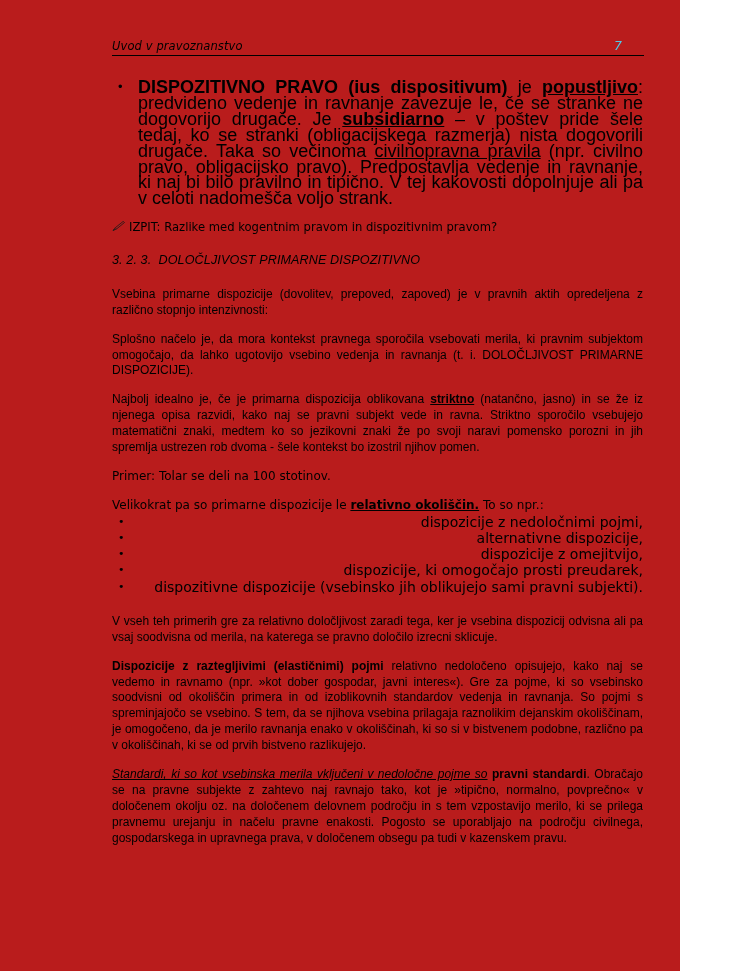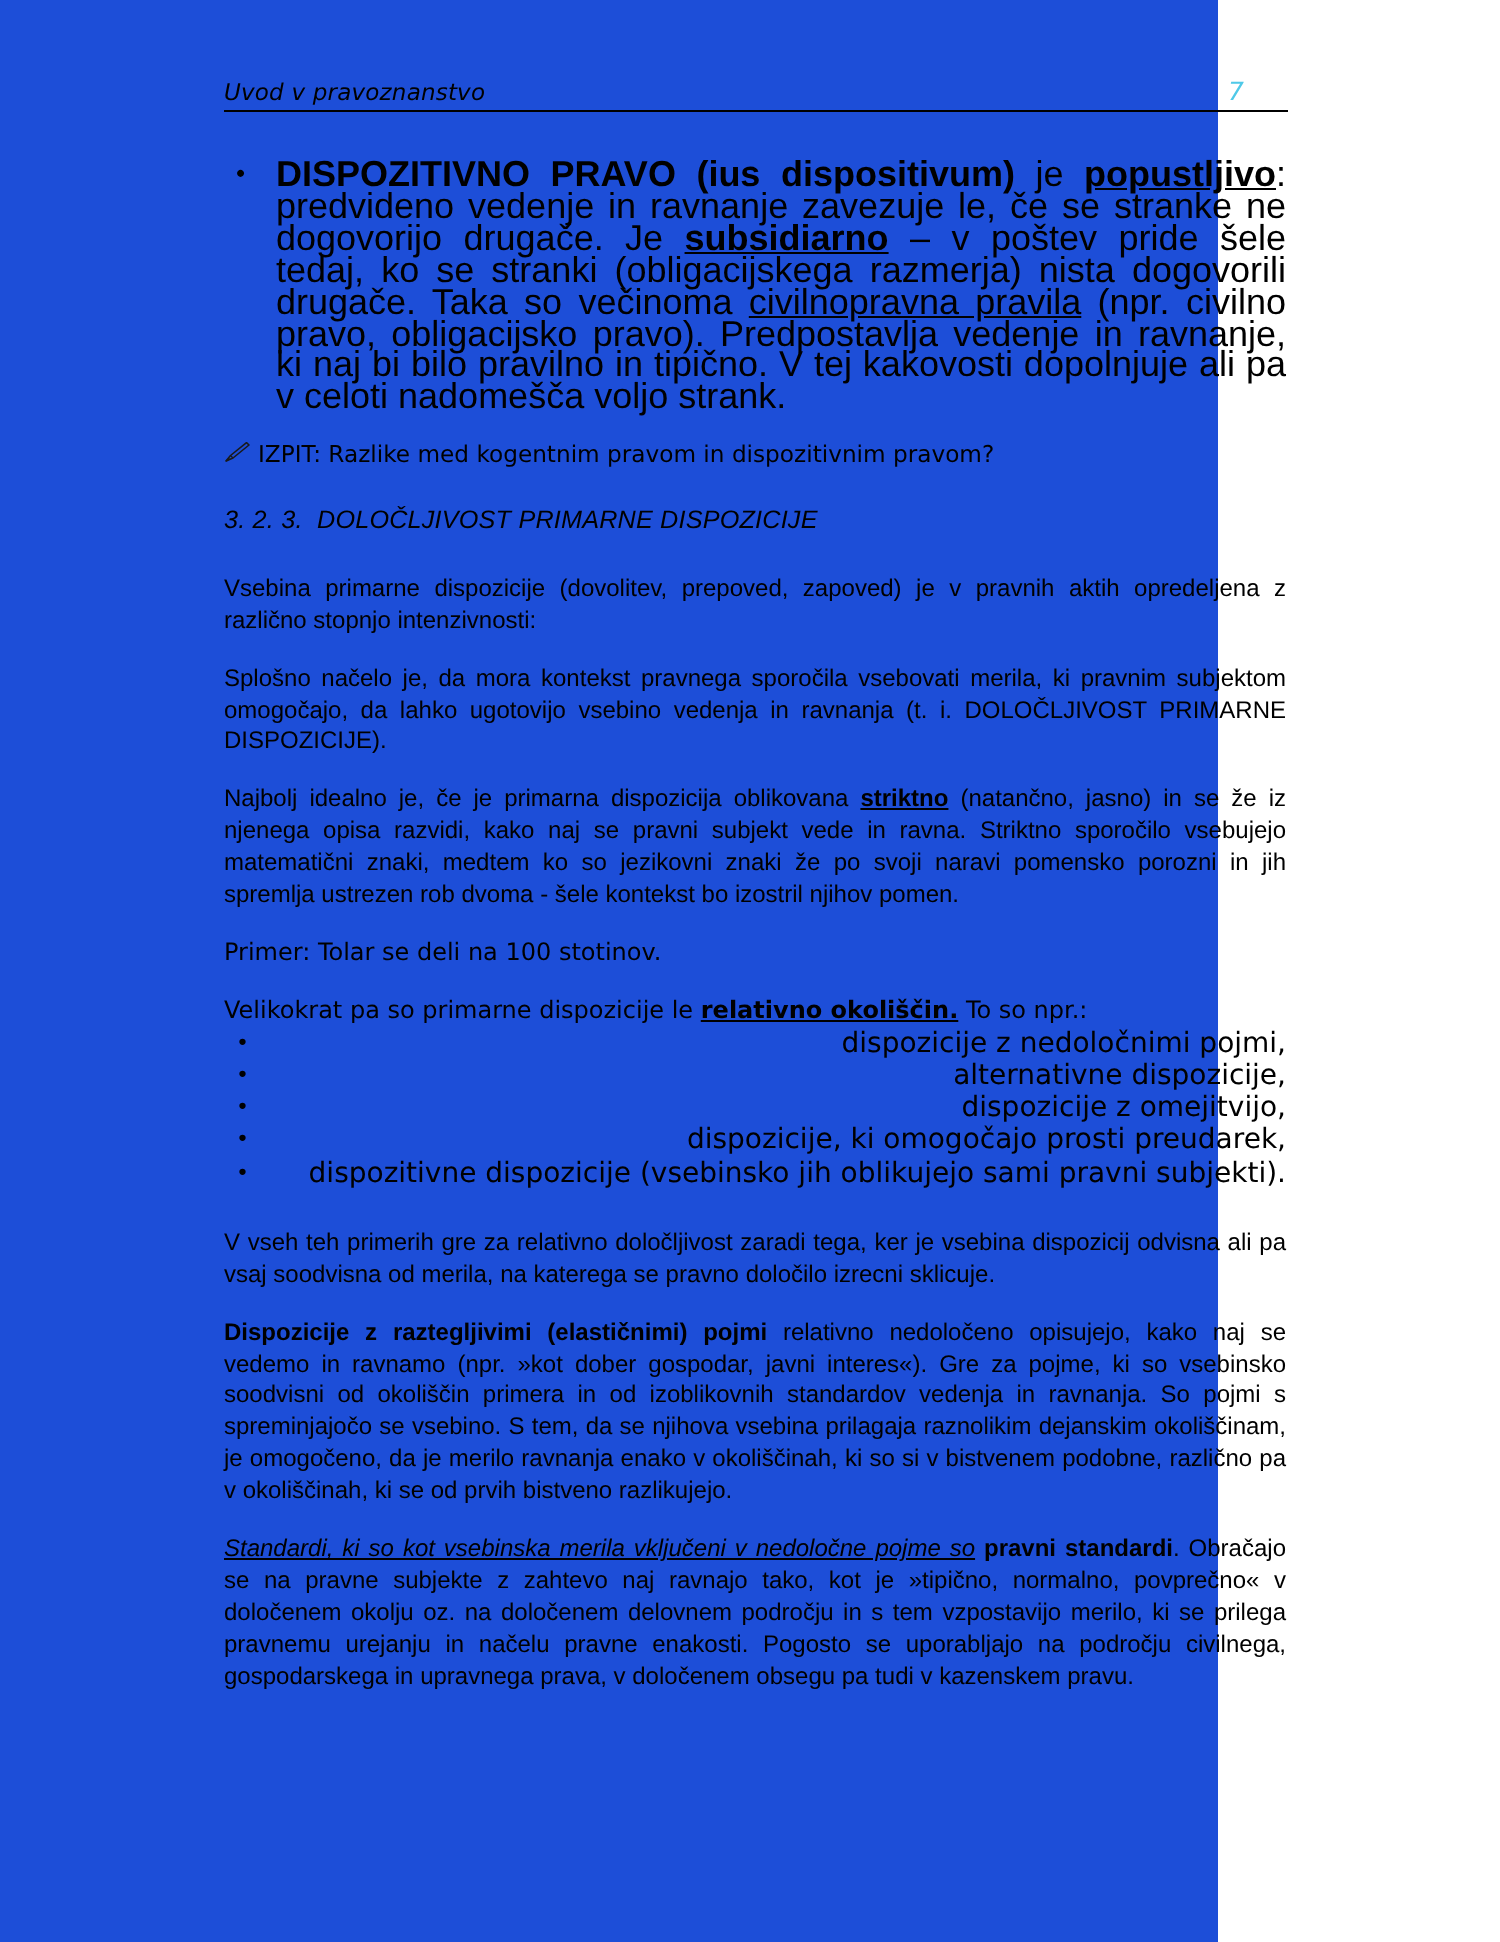--- a/index.html
+++ b/index.html
@@ -12,23 +12,23 @@
     width: 750px;
     height: 971px;
     overflow: hidden;
     font-family: "Liberation Sans", sans-serif;
     color: #000000;
     -webkit-font-smoothing: antialiased;
   }
 
   .page {
     position: relative;
-    width: 609px;
+    width: 680px;
     height: 971px;
-    background: #1d4ed8;
+    background: #b91c1c;
     box-sizing: border-box;
     padding-left: 40px;
   }
 
   
   .page-header {
     position: absolute;
     left: 112px;
     top: 38px;
     width: 532px;
@@ -184,21 +184,21 @@
           <g fill="none" stroke="#1a1a1a" stroke-width="1.6" stroke-linejoin="round">
             <path d="M2 19 L9 16 L25 3 L22.5 0.7 L6.5 13.5 Z"></path>
             <path d="M2 19 L5.6 16.8"></path>
             <path d="M6.5 13.5 L9 16" stroke-width="1.2"></path>
           </g>
         </svg>
       </span>
       <span class="exam-text">IZPIT: Razlike med kogentnim pravom in dispozitivnim pravom?</span>
     </div>
 
-    <h3 class="section-heading"><span>3. 2. 3.</span>&nbsp;&nbsp;<span>DOLOČLJIVOST PRIMARNE DISPOZICIJE</span></h3>
+    <h3 class="section-heading"><span>3. 2. 3.</span>&nbsp;&nbsp;<span>DOLOČLJIVOST PRIMARNE DISPOZITIVNO</span></h3>
 
     <p class="para">Vsebina primarne dispozicije (dovolitev, prepoved, zapoved) je v pravnih aktih opredeljena z različno stopnjo intenzivnosti:</p>
 
     <p class="para">Splošno načelo je, da mora kontekst pravnega sporočila vsebovati merila, ki pravnim subjektom omogočajo, da lahko ugotovijo vsebino vedenja in ravnanja (t. i. DOLOČLJIVOST PRIMARNE DISPOZICIJE).</p>
 
     <p class="para"><span>Najbolj idealno je, če je primarna dispozicija oblikovana </span><span class="bu">striktno</span><span> (natančno, jasno) in se že iz njenega opisa razvidi, kako naj se pravni subjekt vede in ravna. Striktno sporočilo vsebujejo matematični znaki, medtem ko so jezikovni znaki že po svoji naravi pomensko porozni in jih spremlja ustrezen rob dvoma - šele kontekst bo izostril njihov pomen.</span></p>
 
     <p class="para alt-face">Primer: Tolar se deli na 100 stotinov.</p>
 
     <p class="para alt-face tight"><span>Velikokrat pa so primarne dispozicije le </span><span class="bu">relativno okoliščin.</span><span> To so npr.:</span></p>

